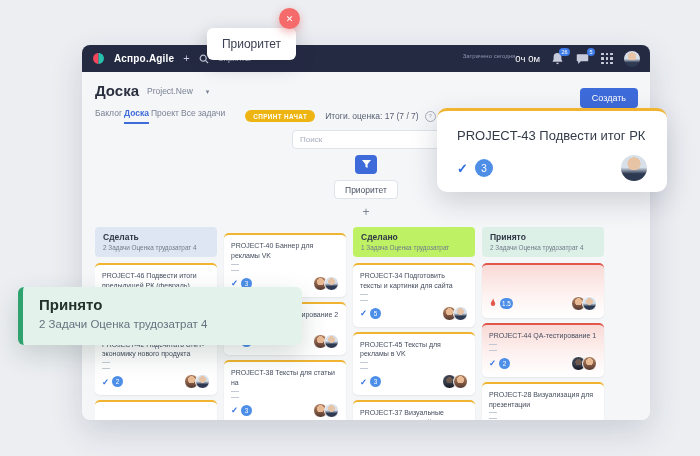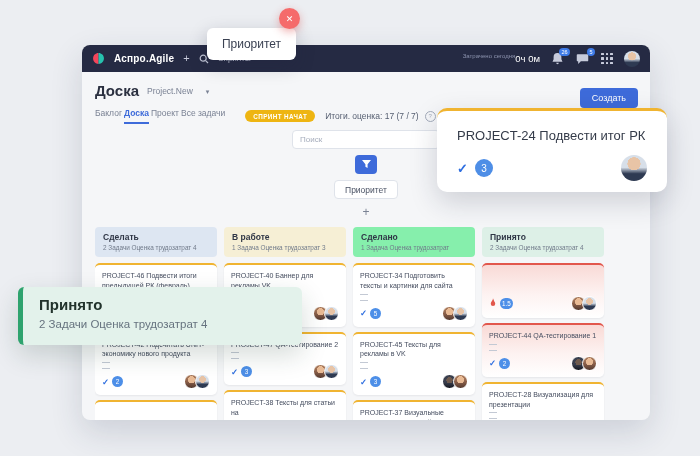--- a/index.html
+++ b/index.html
@@ -53,21 +53,21 @@
   .plus-btn{font-size:12px;color:#7a8294;background:none;border:none;cursor:pointer;padding:0 2px;}
 
   
   .board{display:flex;gap:7px;margin-top:8px;align-items:flex-start;height:276px;overflow:hidden;}
   .col{width:122px;flex:0 0 auto;}
   .col-head{border-radius:4px;padding:5px 8px 6px;}
   .col-head .ch-t{font-size:8.5px;font-weight:bold;color:#2f3646;}
   .col-head .ch-s{font-size:6.4px;color:#707a8a;margin-top:2px;}
   .c-blue{background:#dde6f2;}
   .c-yellow{background:#f6efd5;}
-  .c-purple{background:#86efac;}
+  .c-purple{background:#bef264;}
   .c-green{background:#ddf0e7;}
   .cards{display:flex;flex-direction:column;gap:5px;margin-top:6px;}
   .card{background:#fff;border-radius:5px;border-top:2px solid #f0b431;padding:6px 7px;box-shadow:0 1px 2px rgba(29,33,41,.07);}
   .card.pink{border-top-color:#e2574c;background:linear-gradient(180deg,#f9dad6 0%,#fdf2f1 55%,#fff 100%);}
   .card.placeholder{height:44px;border-top-color:#f0b431;}
   .card-title{font-size:7px;color:#454d5f;line-height:1.4;}
   .desc-ic{width:8px;height:5px;margin:3px 0 0;border-top:1px solid #c3c9d4;border-bottom:1px solid #c3c9d4;}
   .card-foot{display:flex;align-items:center;justify-content:space-between;margin-top:5px;}
   .cf-left{display:flex;align-items:center;gap:3px;}
   .check{color:#2f6fe0;font-size:8.5px;font-weight:bold;}
@@ -212,24 +212,20 @@
                 </div>
               </div>
               <div class="card placeholder" style="height: 44px;"></div>
               <div class="card">
                 <div class="card-title">PROJECT-48 Подвести итоги РК</div>
                 <div class="desc-ic"></div>
               </div>
             </div>
           </div>
           <div class="col">
-            <div class="col-head c-yellow">
-              <div class="ch-t">В работе</div>
-              <div class="ch-s">1 Задача  Оценка трудозатрат 3</div>
-            </div>
             <div class="cards">
               <div class="card">
                 <div class="card-title">PROJECT-40 Баннер для рекламы VK</div>
                 <div class="desc-ic"></div>
                 <div class="card-foot">
                   <div class="cf-left">
                     <span class="check">✓</span>
                     <span class="badge">3</span>
                   </div>
                   <div class="avs">
@@ -383,21 +379,21 @@
         </div>
     </div>
   </div>
 
   <div class="tooltip">
     <span class="tt">Приоритет</span>
   </div>
   <button class="tt-close">✕</button>
 
   <div class="zoom-card">
-    <div class="zc-title">PROJECT-24 Подвести итог РК</div>
+    <div class="zc-title">PROJECT-43 Подвести итог РК</div>
     <div class="zc-foot">
       <div class="zc-left">
         <span class="zc-check">✓</span>
         <span class="zc-badge">3</span>
       </div>
       <div class="avatar av-m zc-av"></div>
     </div>
   </div>
 
   <div class="accepted">

